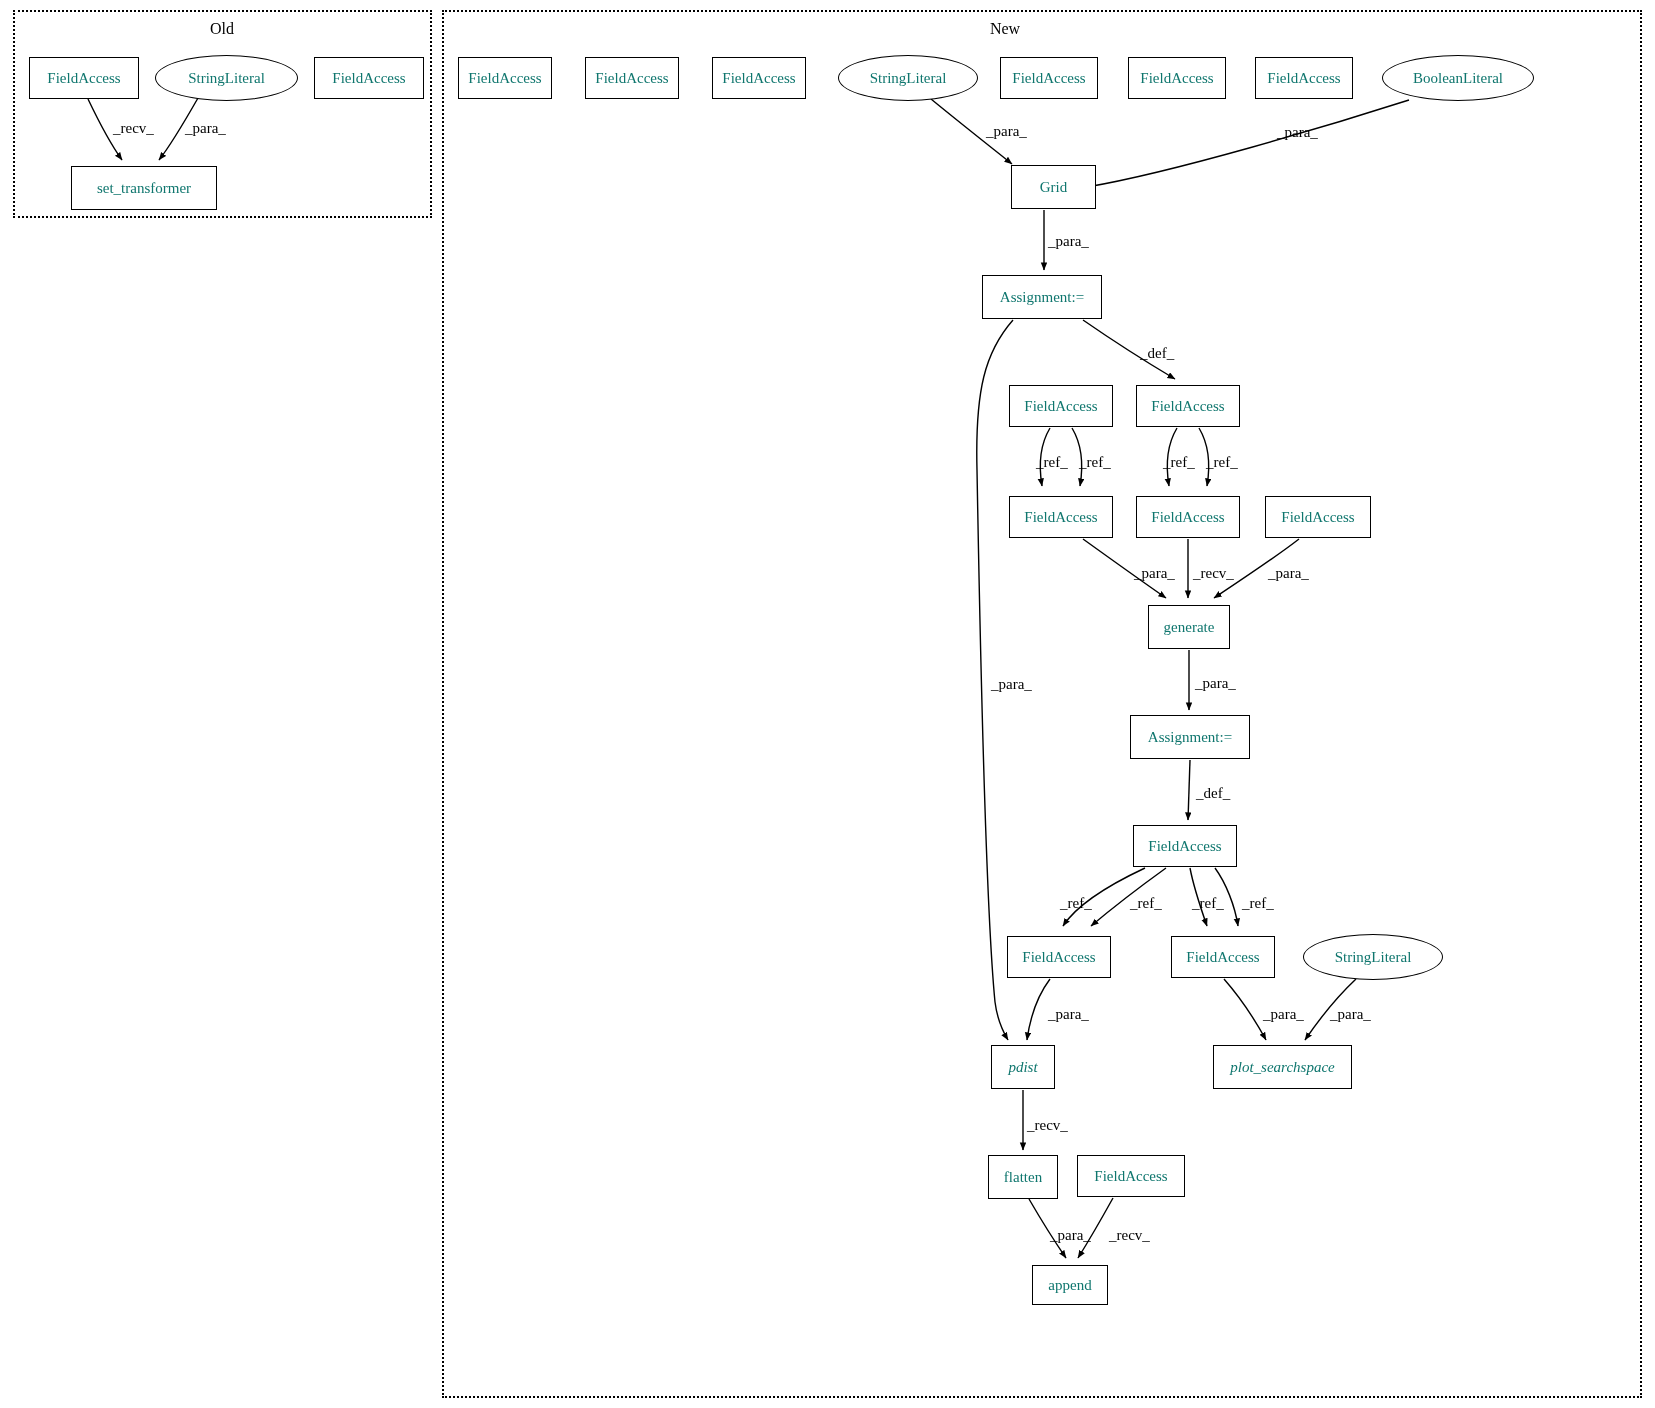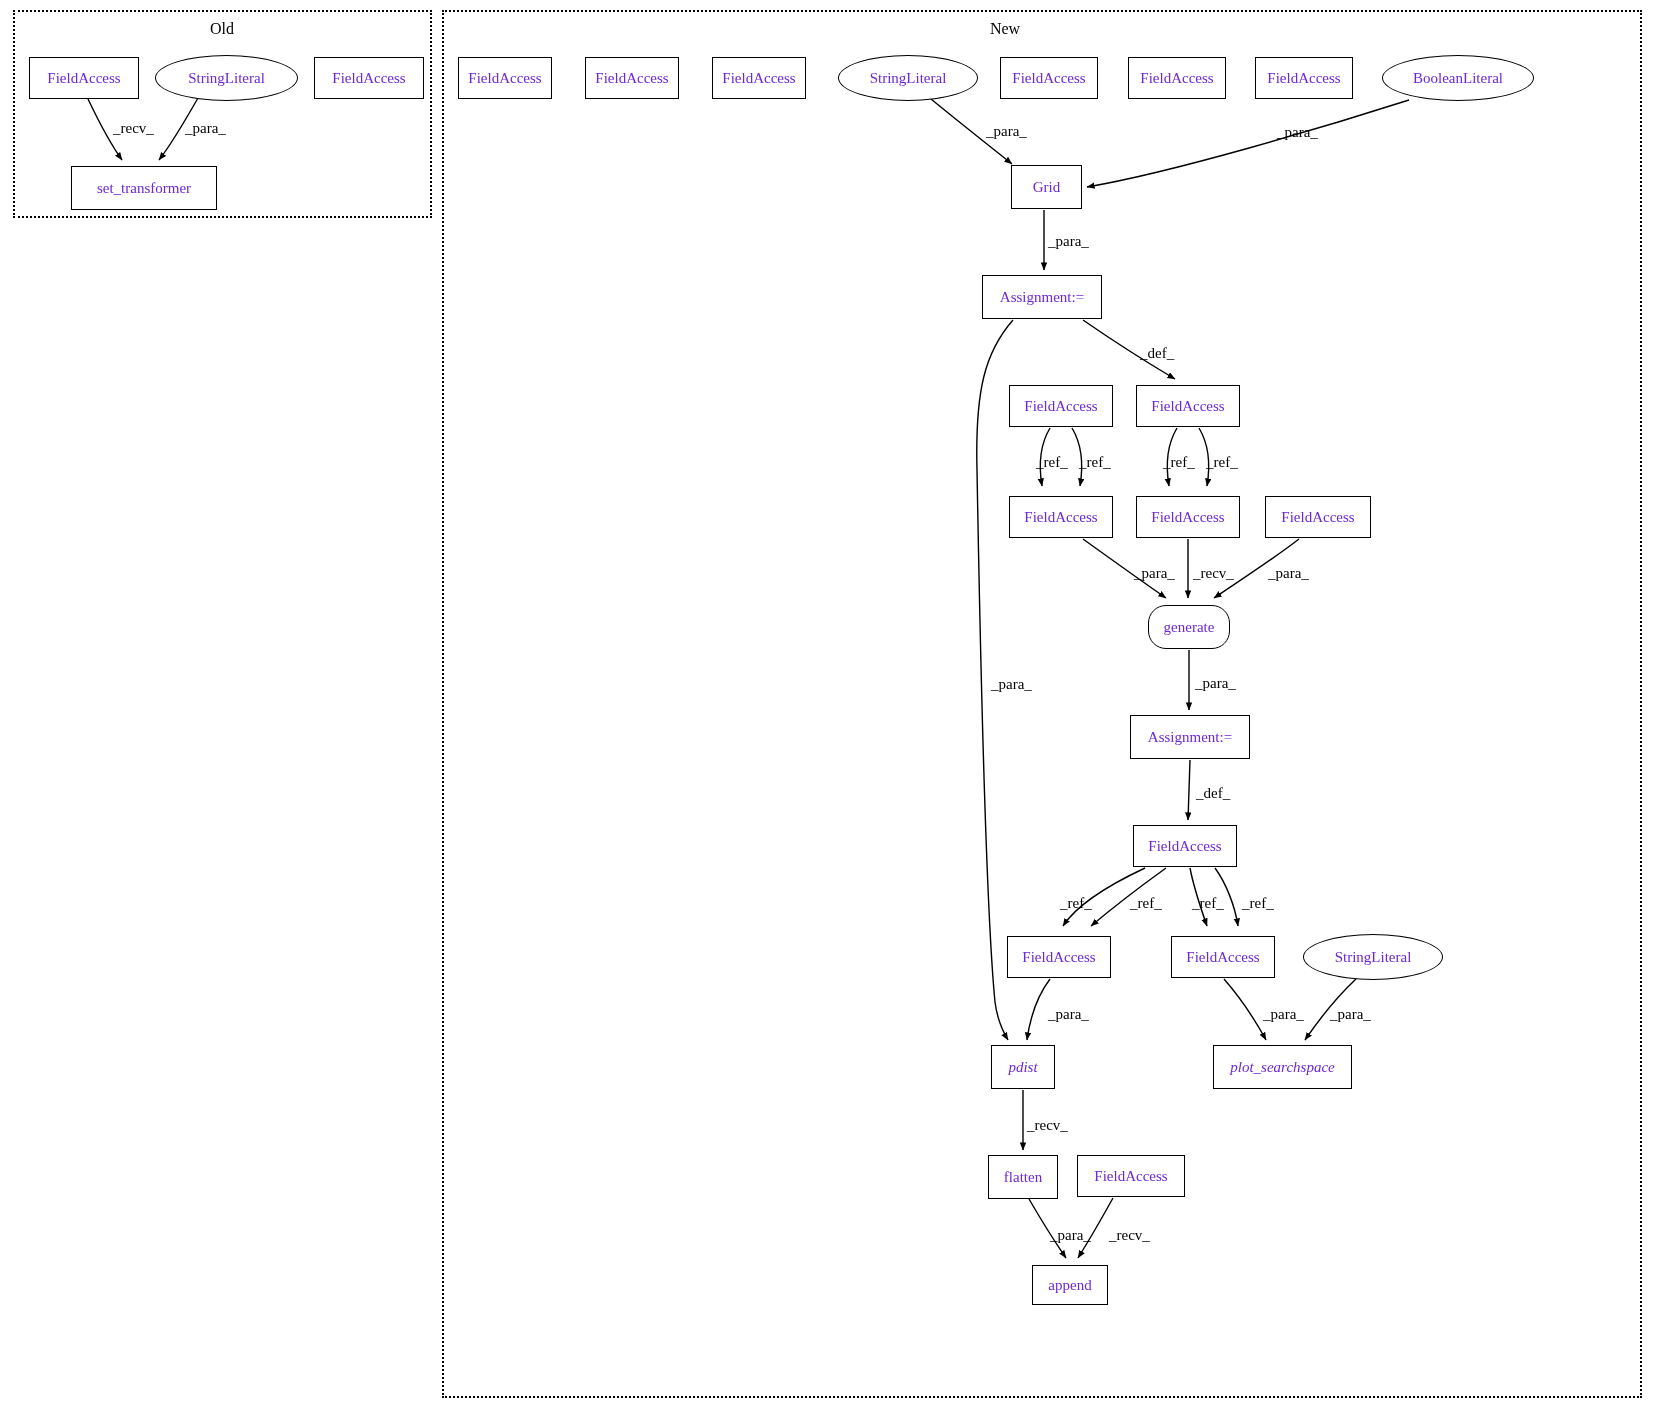--- a/index.html
+++ b/index.html
@@ -40,21 +40,21 @@
     background: #fff;
     padding: 0 4px;
   }
   .node {
     position: absolute;
     box-sizing: border-box;
     display: flex;
     align-items: center;
     justify-content: center;
     font-size: 15px;
-    color: #6d28d9;
+    color: #0f766e;
     background: #ffffff;
     white-space: nowrap;
     line-height: 1;
   }
   .node.box {
     border: 1.6px solid #000;
   }
   .node.ellipse {
     border: 1.6px solid #000;
     border-radius: 50%;
@@ -145,42 +145,42 @@
       </div>
       <div class="node box" style="left: 1128px; top: 57px; width: 98px; height: 42px;">
         <span>FieldAccess</span>
       </div>
       <div class="node box" style="left: 1255px; top: 57px; width: 98px; height: 42px;">
         <span>FieldAccess</span>
       </div>
       <div class="node ellipse" style="left: 1382px; top: 55px; width: 152px; height: 46px;">
         <span>BooleanLiteral</span>
       </div>
-      <div class="node box" style="left: 1011px; top: 165px; width: 71px; height: 44px;">
+      <div class="node box" style="left: 1011px; top: 165px; width: 85px; height: 44px;">
         <span>Grid</span>
       </div>
       <div class="node box" style="left: 982px; top: 275px; width: 120px; height: 44px;">
         <span>Assignment:=</span>
       </div>
       <div class="node box" style="left: 1009px; top: 385px; width: 104px; height: 42px;">
         <span>FieldAccess</span>
       </div>
       <div class="node box" style="left: 1136px; top: 385px; width: 104px; height: 42px;">
         <span>FieldAccess</span>
       </div>
       <div class="node box" style="left: 1009px; top: 496px; width: 104px; height: 42px;">
         <span>FieldAccess</span>
       </div>
       <div class="node box" style="left: 1136px; top: 496px; width: 104px; height: 42px;">
         <span>FieldAccess</span>
       </div>
       <div class="node box" style="left: 1265px; top: 496px; width: 106px; height: 42px;">
         <span>FieldAccess</span>
       </div>
-      <div class="node box" style="left: 1148px; top: 605px; width: 82px; height: 44px; border-radius: 18px;">
+      <div class="node box" style="left: 1148px; top: 605px; width: 82px; height: 44px;">
         <span>generate</span>
       </div>
       <div class="node box" style="left: 1130px; top: 715px; width: 120px; height: 44px;">
         <span>Assignment:=</span>
       </div>
       <div class="node box" style="left: 1133px; top: 825px; width: 104px; height: 42px;">
         <span>FieldAccess</span>
       </div>
       <div class="node box" style="left: 1007px; top: 936px; width: 104px; height: 42px;">
         <span>FieldAccess</span>

